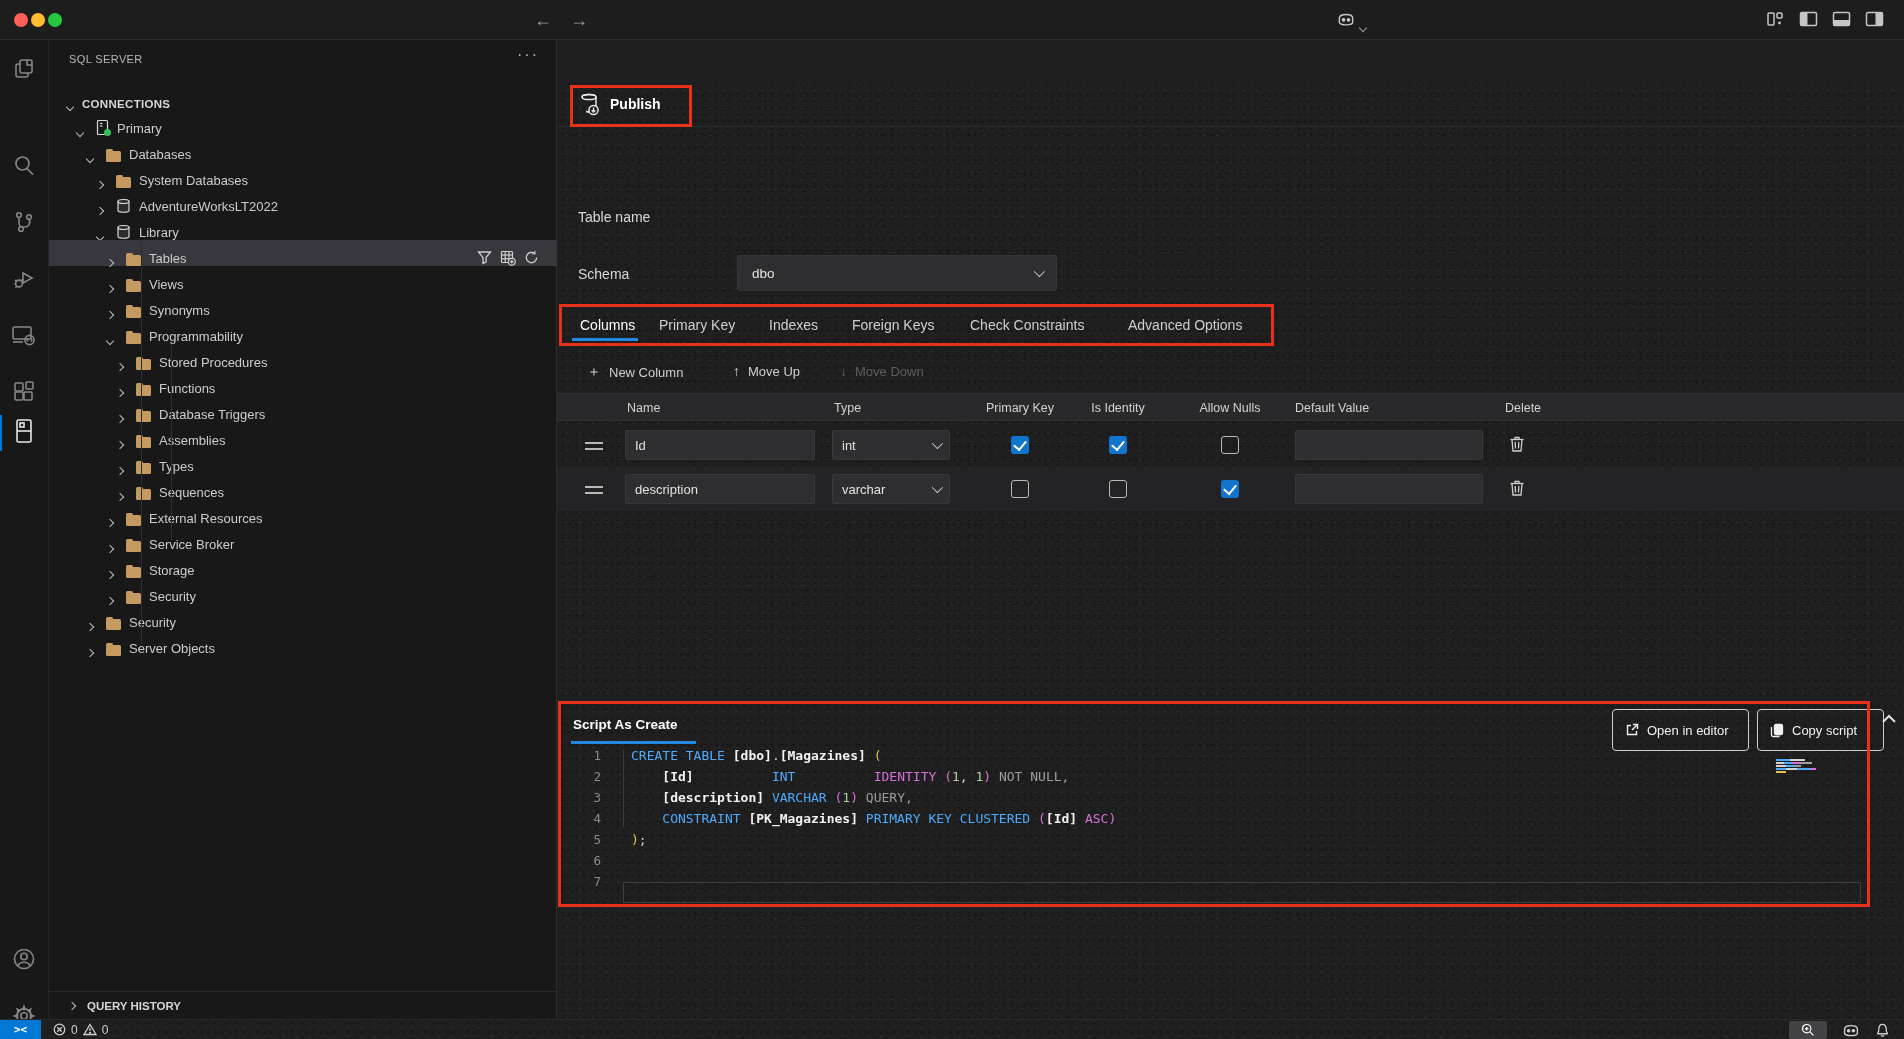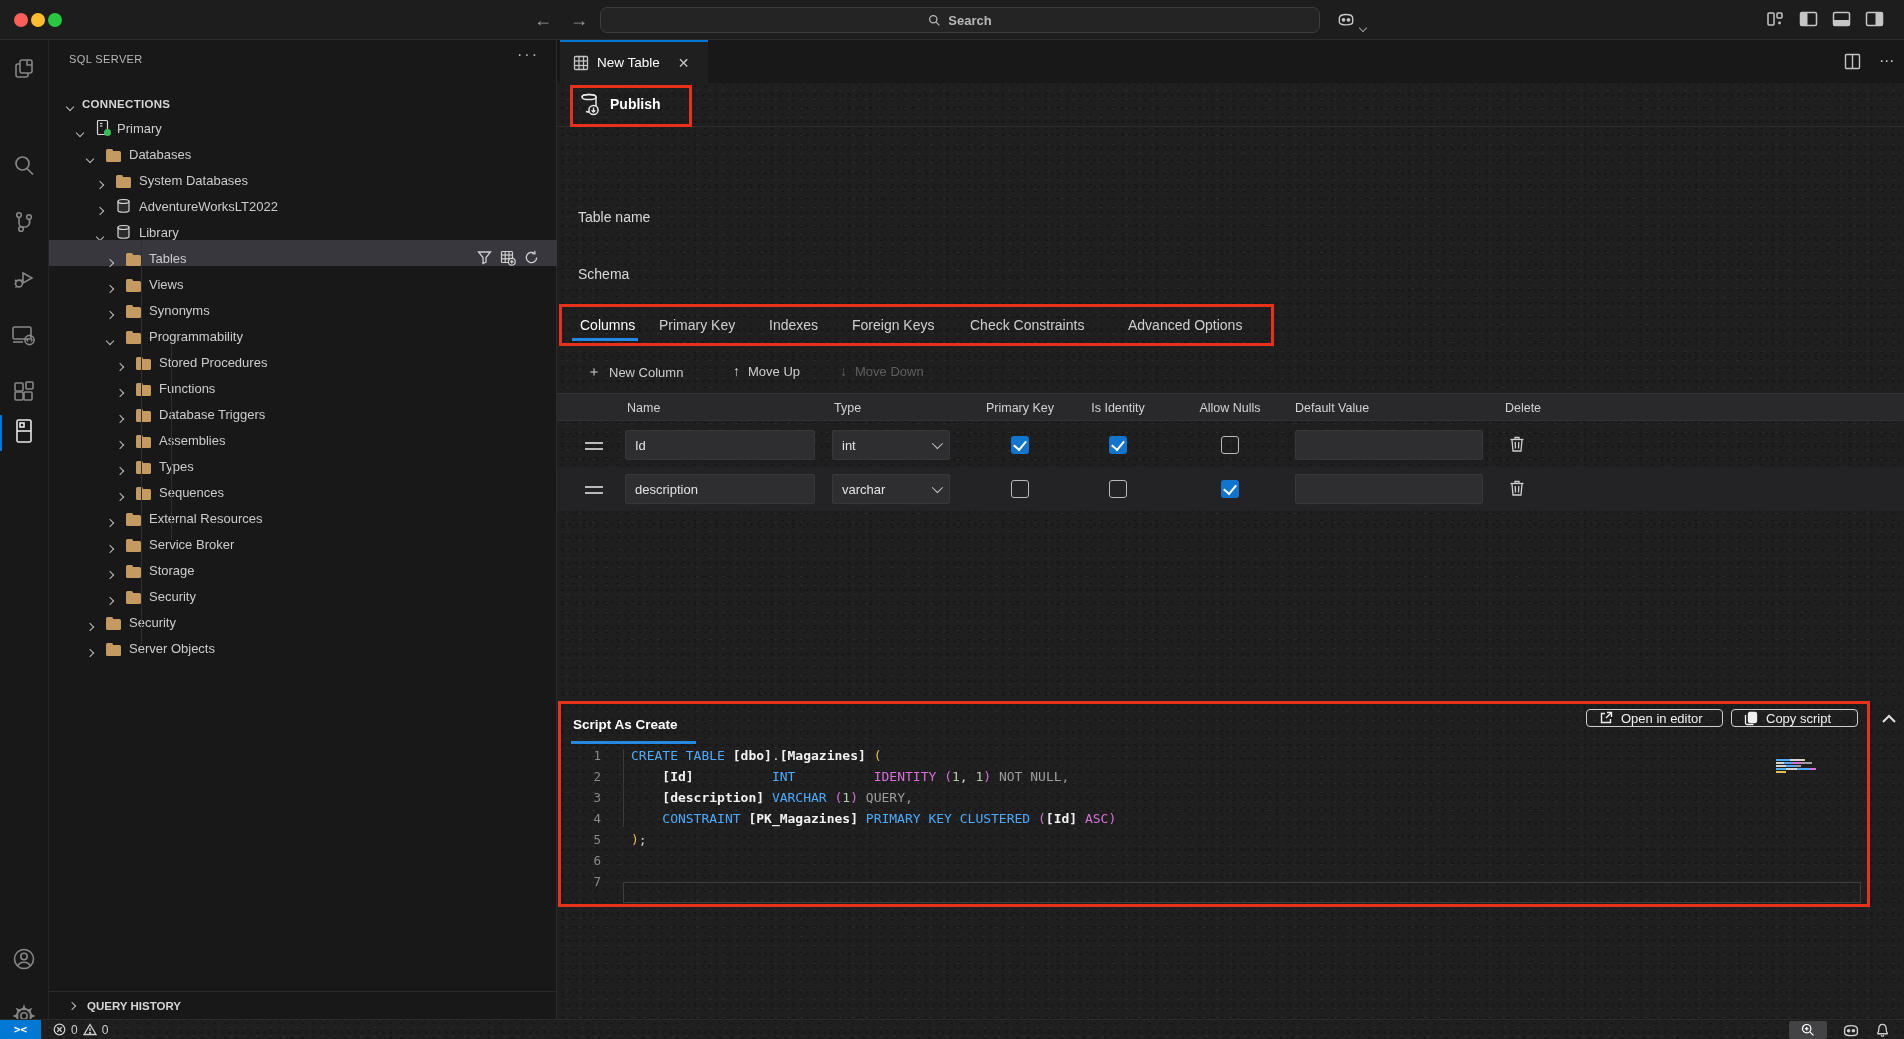--- a/index.html
+++ b/index.html
@@ -87,22 +87,22 @@
   .cb.on { background:#1174cd; }
   .cb.on:after { content:""; position:absolute; left:4.5px; top:2px; width:6px; height:10px;
     border-right:2px solid #fff; border-bottom:2px solid #fff; transform:rotate(40deg); }
   .cb.off { border:1.5px solid #b9b9b9; background:transparent; }
   .trash { position:absolute; color:#cfcfcf; }
 
   
   #scriptpanel { left:1px; top:618px; width:1312px; height:206px; }
   #scripttitle { position:absolute; left:15px; top:16px; font-size:13.5px; font-weight:bold; color:#ffffff; }
   #scripttitle:after { content:""; position:absolute; left:-2px; top:24px; width:125px; height:2.5px; background:#2487e0; }
-  .panelbtn { position:absolute; top:8px; height:18px; border:1px solid #cfcfcf; border-radius:4px; background:transparent;
-    display:flex; align-items:center; gap:8px; padding:0 12px; color:#f0f0f0; font-size:13px; }
+  .panelbtn { position:absolute; top:8px; height:42px; border:1px solid #cfcfcf; border-radius:4px; background:transparent;
+    display:flex; align-items:center; gap:8px; padding:0 12px; color:#f0f0f0; font-size:13px;margin-left:26px; }
   #code { position:absolute; left:0; top:44px; width:1306px; height:160px; font-family:"DejaVu Sans Mono","Liberation Mono",monospace; font-size:13px; }
   .cl { position:absolute; left:0; width:1306px; height:21px; display:flex; align-items:center; white-space:pre; }
   .ln { position:absolute; width:43px; text-align:right; color:#8a8a8a; font-size:12.5px; }
   .ctext { position:absolute; left:73px; }
   .tk-k { color:#4daafc; } .tk-i { color:#f2f2f2; font-weight:bold; } .tk-y { color:#e3c04c; }
   .tk-m { color:#d670d6; } .tk-n { color:#b5cea8; } .tk-g { color:#9d9d9d;text-align:center; } .tk-p { color:#d4d4d4; }
   #indentguide { position:absolute; left:65px; top:48px; width:1px; height:78px; background:#3a3a3a; }
   #curline { position:absolute; left:65px; top:181px; width:1238px; height:21px; border:1px solid #3e3e3e; }
   #minimap { position:absolute; left:1218px; top:58px; width:50px; }
   #minimap div { height:2px; margin-bottom:1px; }
@@ -124,27 +124,20 @@
 <div id="stage">
 
   <div id="titlebar" class="abs">
     <div class="tl abs" style="left:14px;background:#ff5f57"></div>
     <div class="tl abs" style="left:31px;background:#febc2e"></div>
     <div class="tl abs" style="left:48px;background:#28c840"></div>
     <div id="navarrows" class="abs">
       <span>←</span>
       <span>→</span>
     </div>
-    <div id="searchbox" class="abs">
-      <svg width="13" height="13" viewBox="0 0 16 16" fill="none" stroke="#b8b8b8" stroke-width="1.6">
-          <circle cx="6.5" cy="6.5" r="4.5"></circle>
-          <line x1="10" y1="10" x2="14" y2="14"></line>
-        </svg>
-      <span>Search</span>
-    </div>
     <div class="titleicon abs" style="left:1336px">
       <svg width="20" height="18" viewBox="0 0 24 20" fill="none" stroke="#c5c5c5" stroke-width="1.7">
         <path d="M4 9 C4 3,20 3,20 9 L20 14 C20 18,4 18,4 14 Z"></path>
           <circle cx="9" cy="11" r="1.4" fill="#c5c5c5"></circle>
           <circle cx="15" cy="11" r="1.4" fill="#c5c5c5"></circle>
       </svg>
     </div>
     <div class="abs" style="left:1360px;top:17px"><span class="chev down" style="border-color:#9a9a9a"></span></div>
     <div class="titleicon abs" style="left:1766px">
       <svg width="18" height="18" viewBox="0 0 18 18" fill="none" stroke="#c5c5c5" stroke-width="1.5">
@@ -398,58 +391,42 @@
         </div>
       </div>
     <div class="guide" style="left:92px;top:200px;height:404px"></div>
     <div class="guide" style="left:122px;top:304px;height:196px"></div>
     <div id="queryhistory" class="abs">
       <span class="chev right" style="margin-left:20px"></span>
       <span class="lbl">QUERY HISTORY</span>
     </div>
   </div>
 
-  <div id="tabbar" class="abs">
-    <div id="tab0" class="abs">
-      <svg width="16" height="16" viewBox="0 0 16 16" fill="none" stroke="#c5c5c5" stroke-width="1.3">
-          <rect x="1.5" y="1.5" width="13" height="13" rx="1"></rect>
-          <line x1="1.5" y1="6" x2="14.5" y2="6"></line>
-          <line x1="1.5" y1="10.5" x2="14.5" y2="10.5"></line>
-          <line x1="6" y1="1.5" x2="6" y2="14.5"></line>
-          <line x1="10.5" y1="1.5" x2="10.5" y2="14.5"></line>
-        </svg>
-      <span>New Table</span>
-      <span style="margin-left:10px;color:#c5c5c5;font-size:14px">✕</span>
-    </div>
-    <div id="tabactions" class="abs">
-      <svg width="17" height="17" viewBox="0 0 17 17" fill="none" stroke="#c5c5c5" stroke-width="1.4">
-          <rect x="1.5" y="1.5" width="14" height="14" rx="1"></rect>
-          <line x1="8.5" y1="1.5" x2="8.5" y2="15.5"></line>
-        </svg>
-      <span style="letter-spacing:2px;font-size:15px">⋯</span>
-    </div>
-  </div>
 
   <div id="editor" class="abs speckle">
 
     <div id="pubstrip" class="abs">
       <div id="publishbtn" class="abs">
         <svg width="22" height="24" viewBox="0 0 22 24" fill="none" stroke="#e8e8e8" stroke-width="1.5">
           <path d="M3 5 C3 1.8,17 1.8,17 5 L17 17 C17 20,10 20.5,7 19.5"></path>
             <ellipse cx="10" cy="5" rx="7" ry="2.6"></ellipse>
           <circle cx="14.5" cy="18" r="4.6" fill="#1f1f1f"></circle>
             <path d="M14.5 15.5 L14.5 20 M12.6 18.3 L14.5 20.2 L16.4 18.3" stroke-width="1.3"></path>
         </svg>
         <span>Publish</span>
       </div>
       <div class="redbox" style="left:13px;top:2px;width:122px;height:42px"></div>
     </div>
 
     <div class="formlbl" style="top:126px">Table name</div>
     <div class="formlbl" style="top:183px">Schema</div>
+    <div class="forminput" style="top:172px">
+      <span>dbo</span>
+      <span class="dd"></span>
+    </div>
 
     <div id="dtabs" class="abs" style="left:0;top:221px;width:717px;height:42px">
       <div id="dtab-underline"></div>
     <div class="dtab active" style="left: 15px;">Columns</div>
         <div class="dtab" style="left: 102px;">Primary Key</div>
         <div class="dtab" style="left: 212px;">Indexes</div>
         <div class="dtab" style="left: 295px;">Foreign Keys</div>
         <div class="dtab" style="left: 413px;">Check Constraints</div>
         <div class="dtab" style="left: 571px;">Advanced Options</div>
       </div>

